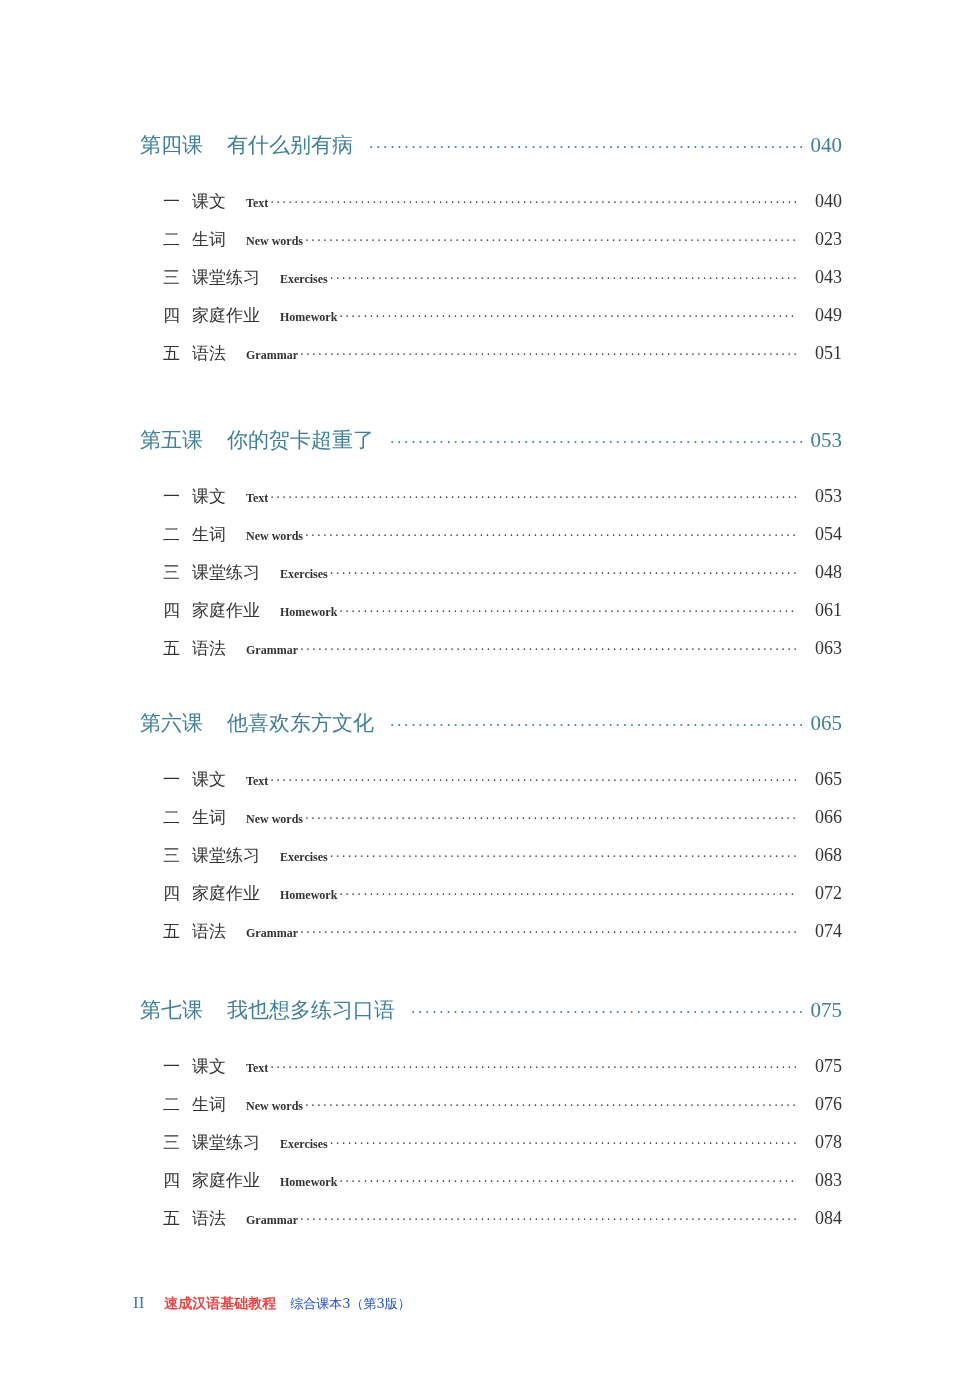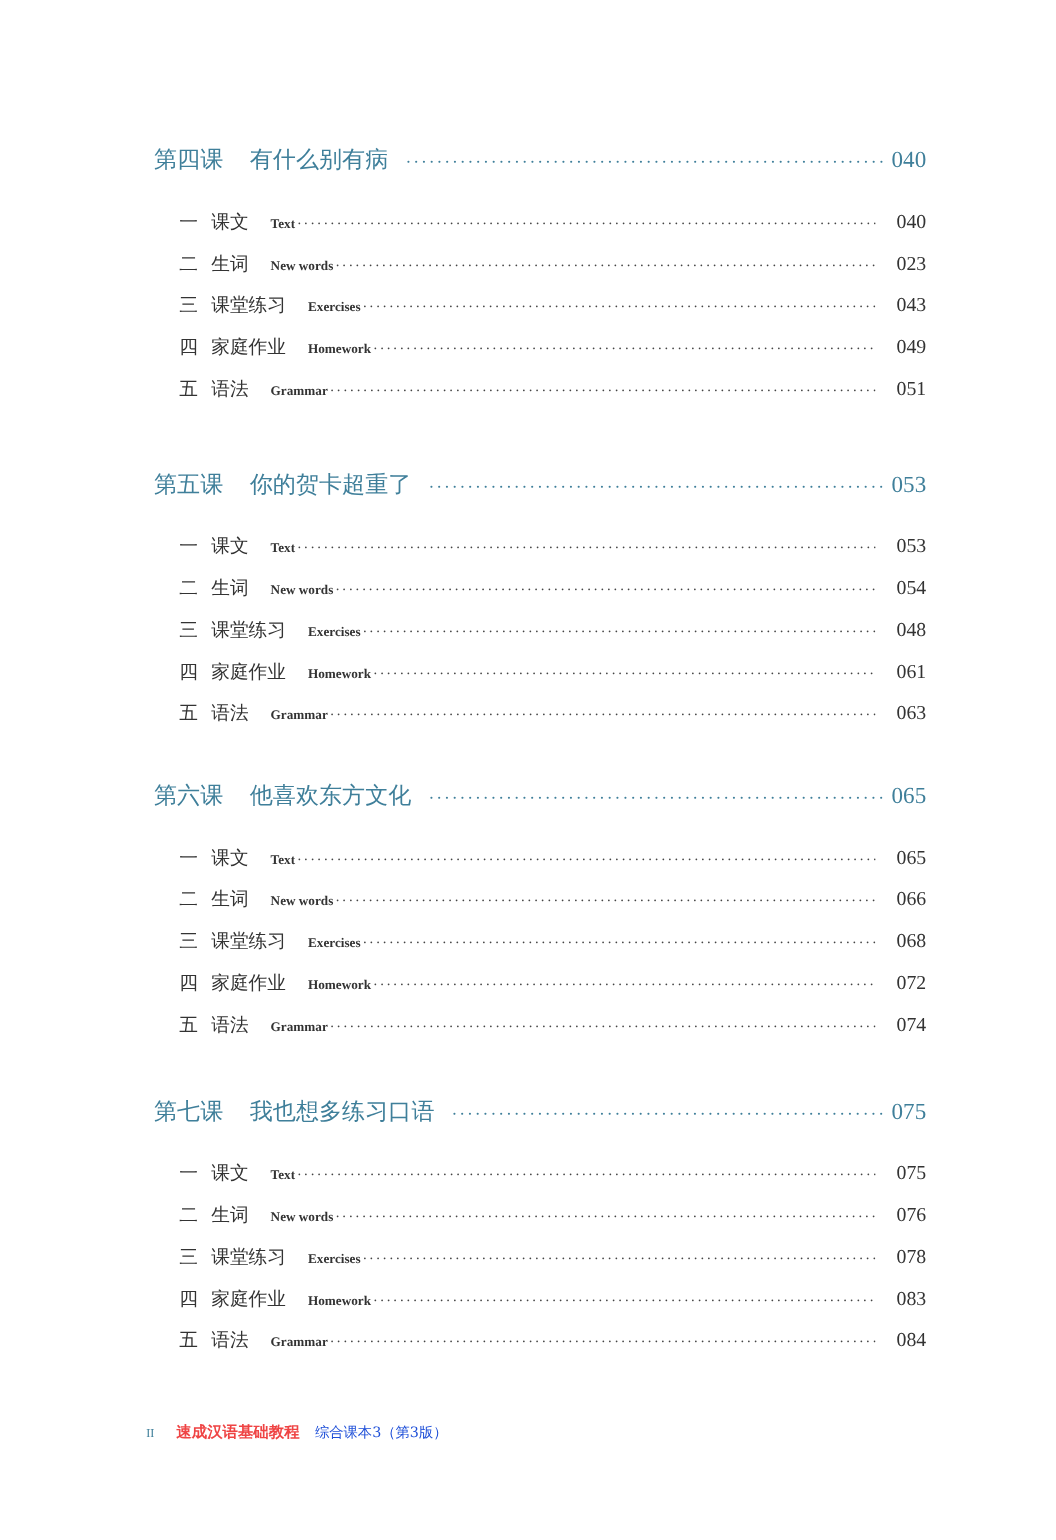--- a/index.html
+++ b/index.html
@@ -30,21 +30,21 @@
     .item-en { flex: none; margin-left: 20px; font-family: "Liberation Serif", serif; font-size: 12px; font-weight: bold; }
     .item-dots {
       flex: 1; margin: 0 16px 0 2px; overflow: hidden; white-space: nowrap;
       color: #444; font-size: 12px; letter-spacing: 2.2px;
     }
     .item-page { flex: none; font-family: "Liberation Serif", serif; font-size: 18px; width: 30px; text-align: right; }
     .footer {
       position: absolute; left: 133px; top: 1293px; display: flex; align-items: baseline;
       color: #3f7f9a;
     }
-    .footer-roman { font-family: "Liberation Serif", serif; font-size: 11px; margin-right: 20px; }
+    .footer-roman { font-family: "Liberation Serif", serif; font-size: 17px; margin-right: 20px; }
     .footer-title { font-size: 14px; font-weight: bold; color: #ef4444; margin-right: 14px; }
     .footer-sub { font-size: 13px; color: #1d4ed8; }
   </style>
 </head>
 <body>
 
 <div class="page">
 
   <div class="lesson" style="top:130px;">
     <div class="lesson-head">

